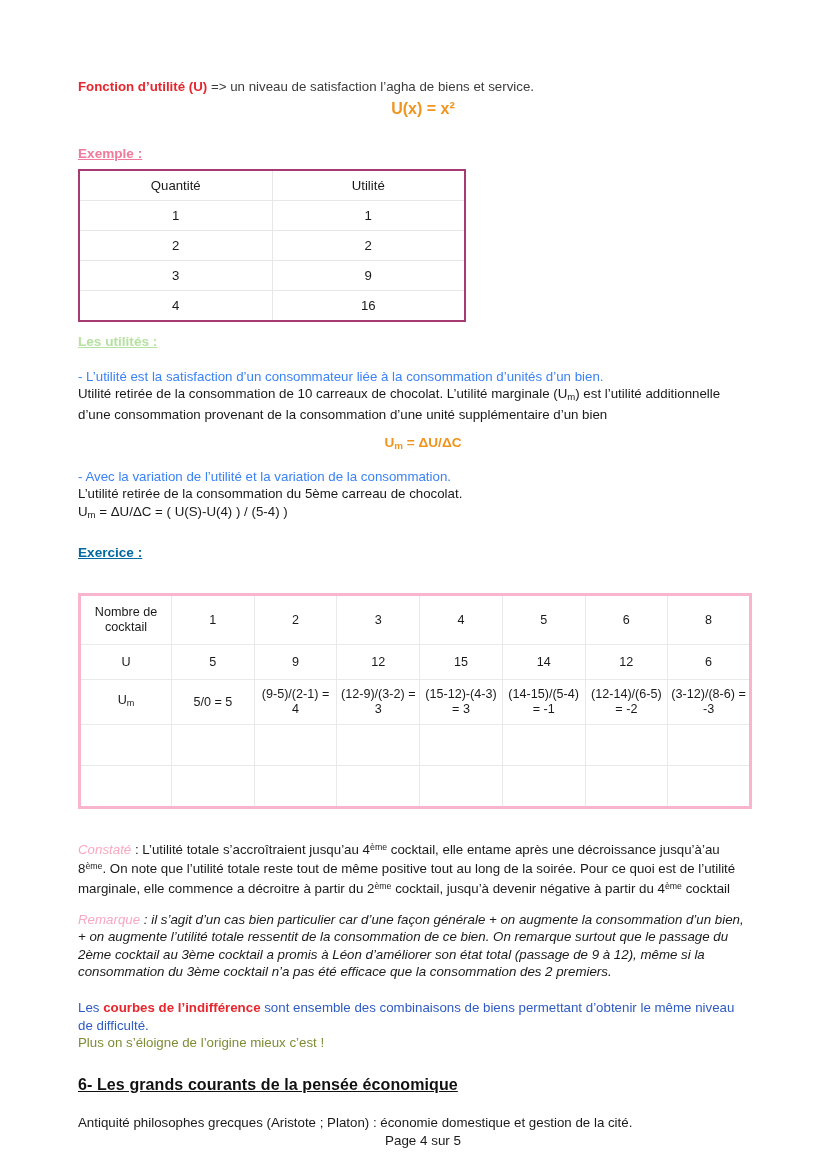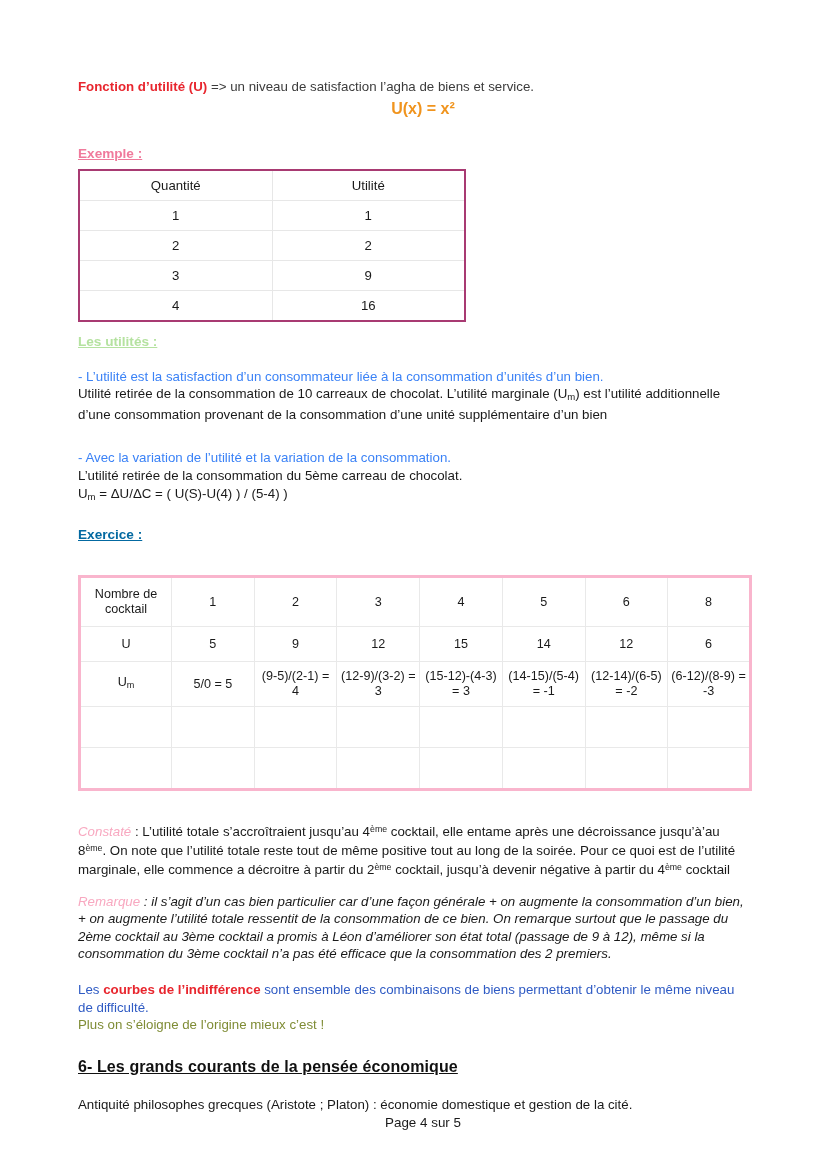--- a/index.html
+++ b/index.html
@@ -182,20 +182,23 @@
   <div class="sp-18"></div>
 
   <div class="faded-green">- L’utilité est la satisfaction d’un consommateur liée à la consommation d’unités d’un bien.</div>
 
   <p class="para" style="margin-top:0;">
     <span>Utilité retirée de la consommation de 10 carreaux de chocolat. L’utilité marginale (U</span><sub>m</sub><span>) est l’utilité additionnelle d’une consommation provenant de la consommation d’une unité supplémentaire d’un bien</span>
   </p>
 
   <div class="sp-10"></div>
 
+  <div class="center">
+    <span class="orange-bold" style="font-size:13.6px;"><span>U</span><sub>m</sub><span> = ΔU/ΔC</span></span>
+  </div>
 
   <div class="sp-16"></div>
 
   <div class="faded-green">- Avec la variation de l’utilité et la variation de la consommation.</div>
 
   <div class="para">L’utilité retirée de la consommation du 5ème carreau de chocolat.</div>
 
   <div class="para">
     <span>U</span><sub>m</sub><span> = ΔU/ΔC = ( U(S)-U(4) ) / (5-4) )</span>
   </div>
@@ -234,21 +237,21 @@
         <td>6</td>
       </tr>
       <tr class="r-um">
         <td class="col-first"><span>U</span><sub>m</sub></td>
         <td>5/0 = 5</td>
         <td>(9-5)/(2-1) = 4</td>
         <td>(12-9)/(3-2) = 3</td>
         <td>(15-12)-(4-3) = 3</td>
         <td>(14-15)/(5-4) = -1</td>
         <td>(12-14)/(6-5) = -2</td>
-        <td>(6-12)/(8-9) = -3</td>
+        <td>(3-12)/(8-6) = -3</td>
       </tr>
       <tr class="r-empty">
         <td class="col-first"></td>
         <td></td>
         <td></td>
         <td></td>
         <td></td>
         <td></td>
         <td></td>
         <td></td>

